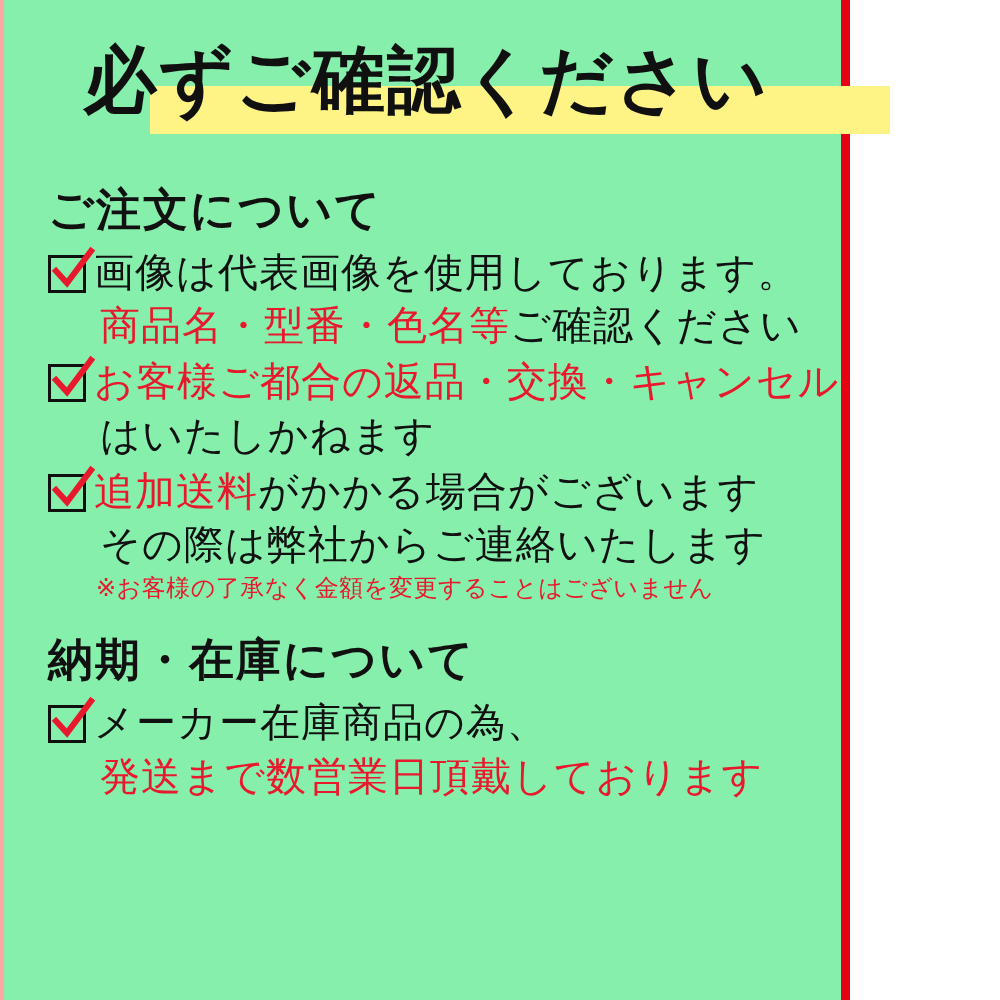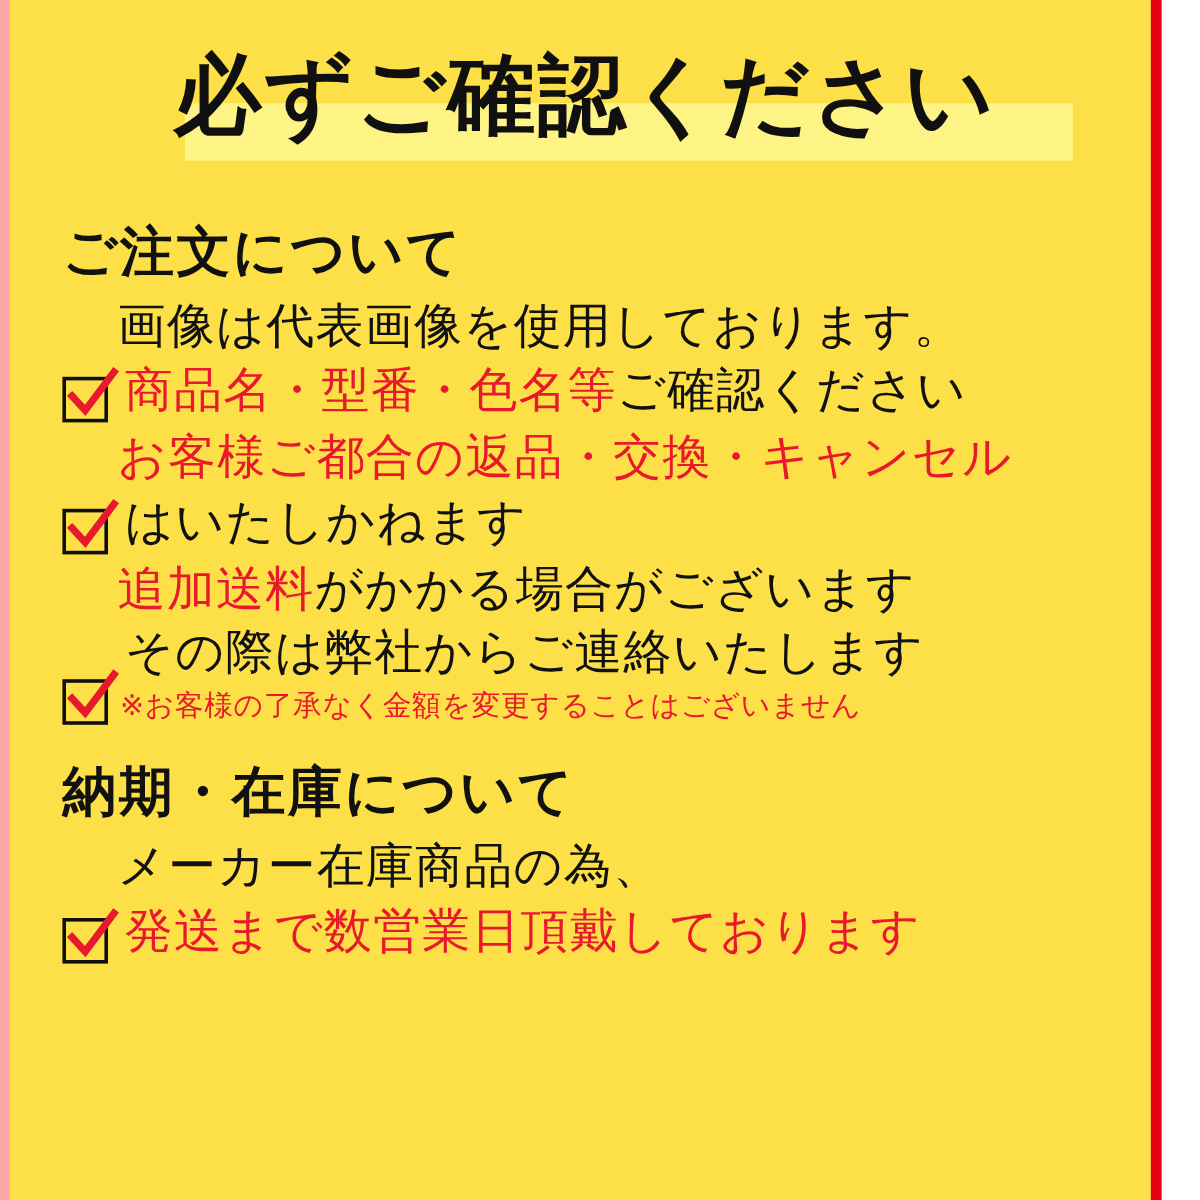--- a/index.html
+++ b/index.html
@@ -8,26 +8,26 @@
   }
   body {
     width: 1000px;
     height: 1000px;
     background: #ffffff;
     font-family: "DejaVu Sans", "Liberation Sans", sans-serif;
     overflow: hidden;
   }
   .page {
     position: relative;
-    width: 968px;
+    width: 850px;
     height: 1000px;
     box-sizing: border-box;
-    border-left: 8px solid #fca5a5;
+    border-left: 4px solid #fca5a5;
     border-right: 9px solid #e60012;
-    background: #fde047;
+    background: #86efac;
   }
   .inner {
     position: absolute;
     left: 0;
     top: 0;
     right: 0;
     bottom: 0;
     padding: 34px 30px 0 38px;
     box-sizing: border-box;
   }
@@ -65,21 +65,21 @@
     color: #111111;
     letter-spacing: 2px;
     margin: 26px 0 6px 6px;
   }
   .section-head.second {
   }
 
   
   .item {
     display: flex;
-    align-items: flex-end;
+    align-items: flex-start;
     margin: 3px 0 0 6px;
   }
   .check {
     position: relative;
     flex: 0 0 auto;
     width: 38px;
     height: 38px;
     border: 3px solid #101010;
     box-sizing: border-box;
     margin: 9px 8px 0 0;

